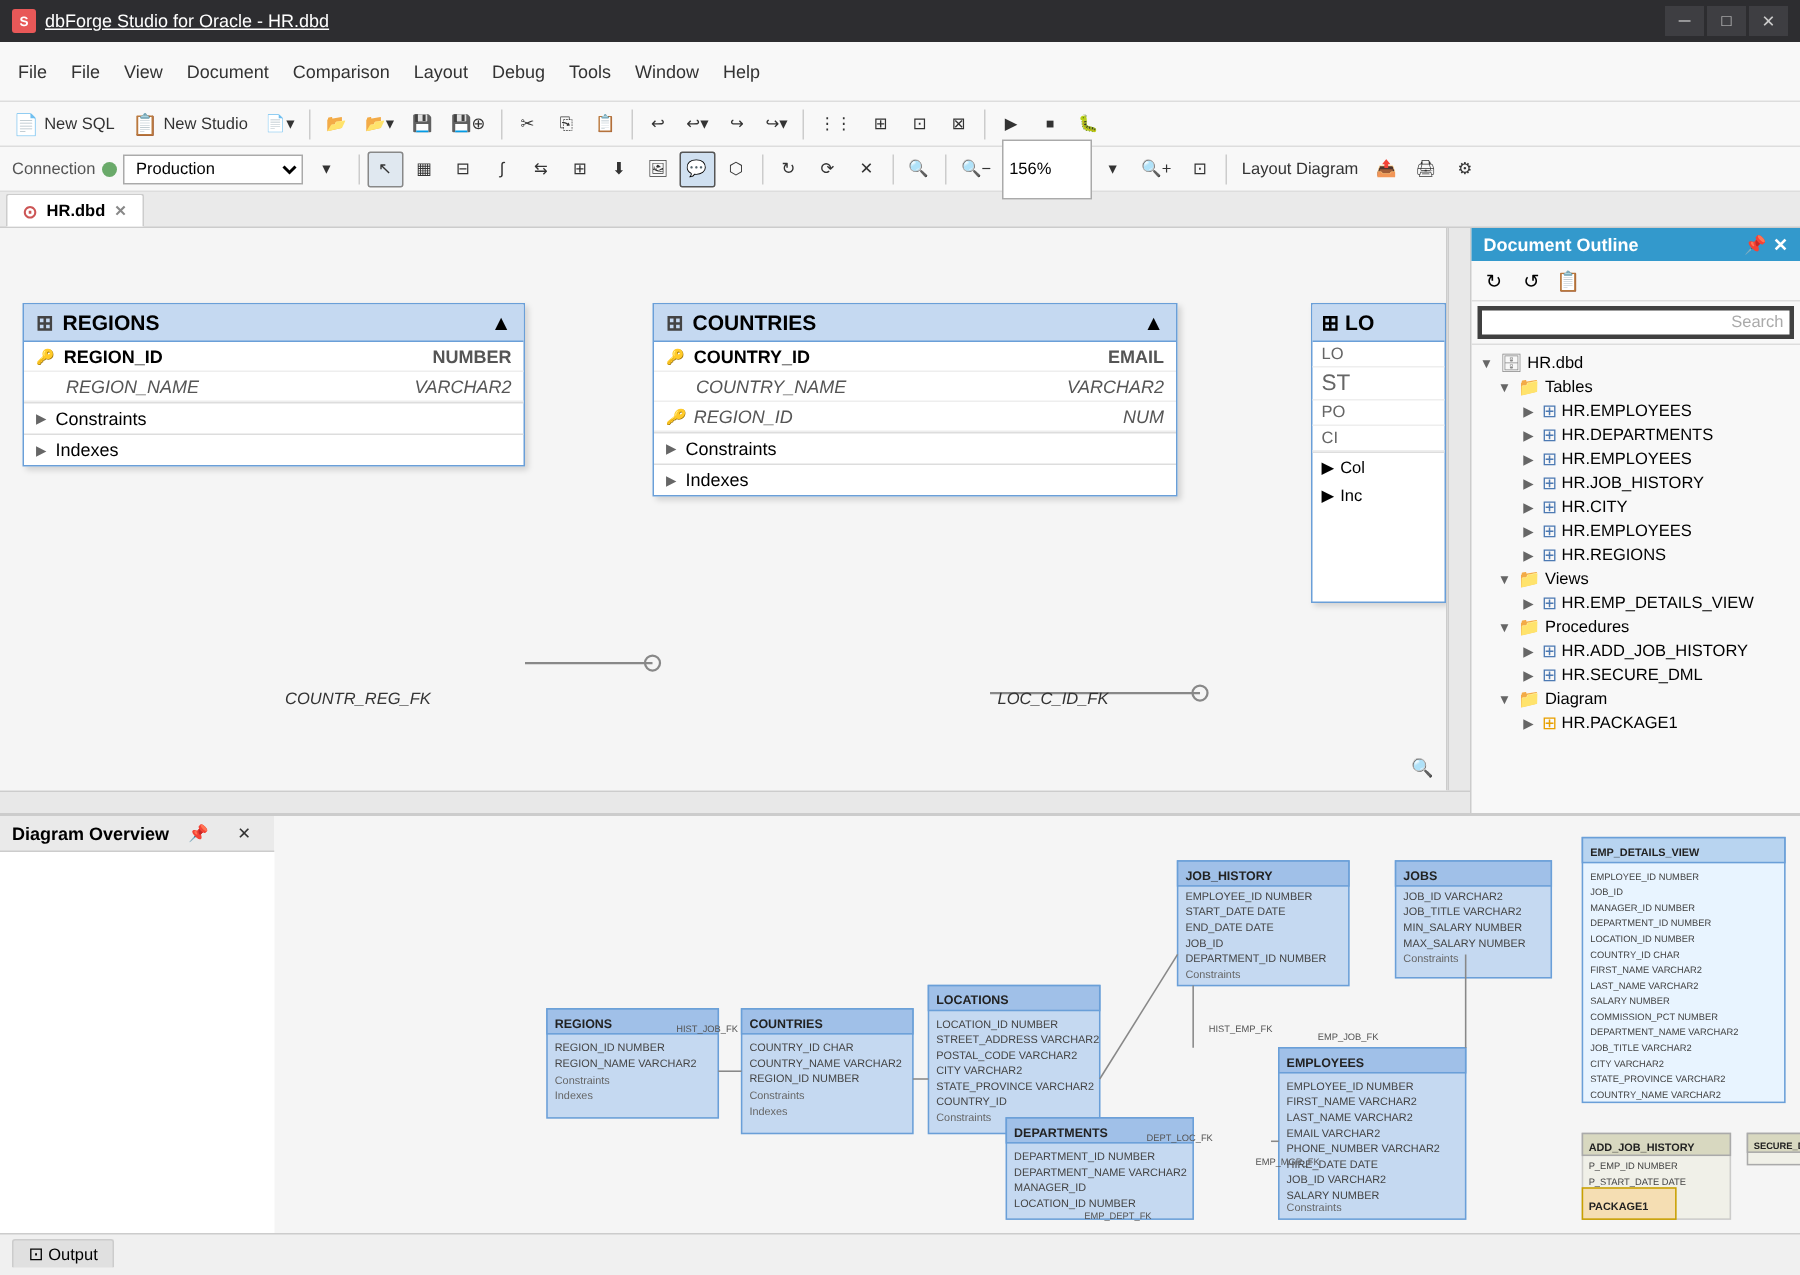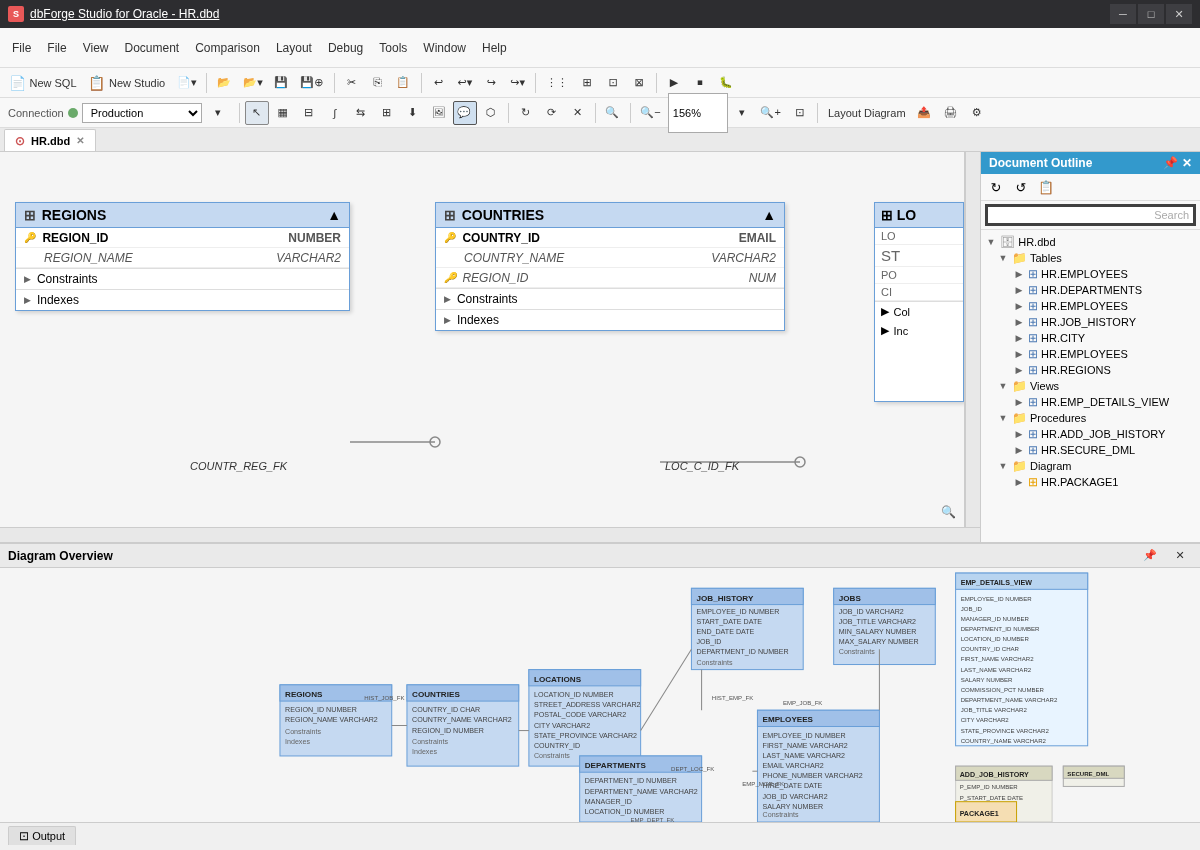--- a/index.html
+++ b/index.html
@@ -253,21 +253,21 @@
     .folder-icon { color: #e8a000; }
     .table-tree-icon { color: #4d7ab3; }
     .db-icon { color: #888; }
 
     
     .overview-panel {
       height: 280px;
       background: #fff;
       border-top: 2px solid #ccc;
       display: flex;
-      flex-direction: column;
+      flex-direction: row;
     }
     .overview-header {
       background: #eaeaea;
       height: 24px;
       display: flex;
       align-items: center;
       padding: 0 8px;
       gap: 8px;
       border-bottom: 1px solid #ccc;
       font-size: 12px;

